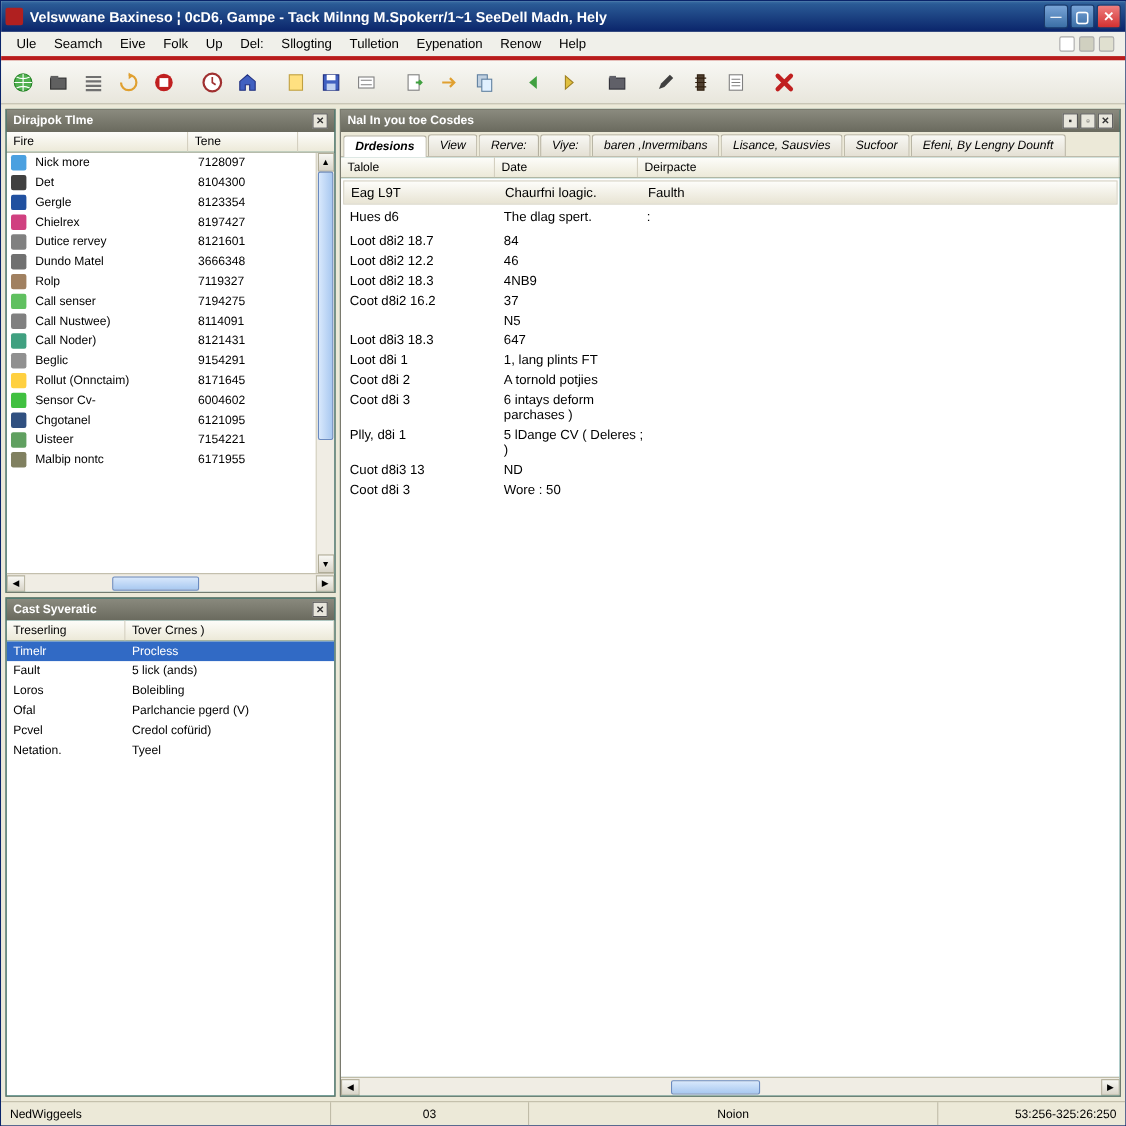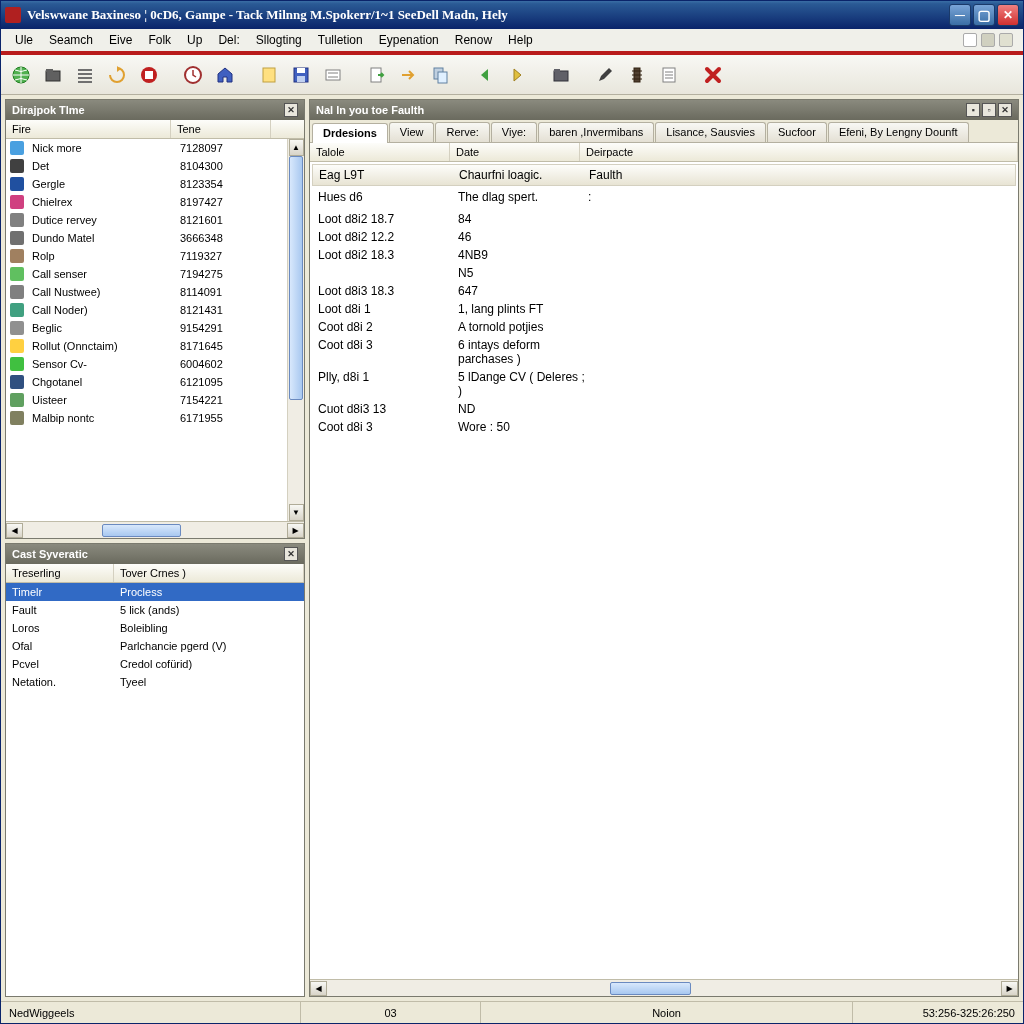--- a/index.html
+++ b/index.html
@@ -1,19 +1,19 @@
 <!DOCTYPE html>
 <html><head>
 <meta charset="utf-8">
 <style>
 * { box-sizing: border-box; margin: 0; padding: 0; }
 body { font-family: Tahoma, Arial, sans-serif; font-size: 11px; background: #ece9d8; width: 1024px; height: 1024px; overflow: hidden; display: flex; flex-direction: column; border: 1px solid #0a246a; }
 .titlebar { background: linear-gradient(to bottom, #3a6ea5 0%, #2a5a95 10%, #0a246a 100%); height: 28px; display: flex; align-items: center; padding: 0 4px; color: white; font-size: 13px; font-weight: bold; }
 .titlebar .app-icon { width: 16px; height: 16px; background: #b02020; margin-right: 6px; border-radius: 2px; position: relative; }
-.titlebar .title { flex: 1; white-space: nowrap; overflow: hidden; font-family: Liberation Serif, serif; }
+.titlebar .title { flex: 1; white-space: nowrap; overflow: hidden; }
 .winbtns { display: flex; gap: 2px; }
 .winbtn { width: 22px; height: 22px; border: 1px solid #1a3a6a; border-radius: 3px; display: flex; align-items: center; justify-content: center; font-weight: bold; font-family: Arial; cursor: pointer; }
 .winbtn.min, .winbtn.max { background: linear-gradient(to bottom, #7aa5d8, #3a6ea5); color: white; font-size: 14px; }
 .winbtn.close { background: linear-gradient(to bottom, #f08080, #d03030); color: white; font-size: 12px; }
 .menubar { background: #f0f0ea; height: 26px; display: flex; align-items: center; padding: 0 6px; border-bottom: 4px solid #b91c1c; font-size: 12px; }
 .menubar .menu-item { padding: 3px 8px; cursor: pointer; }
 .menubar .spacer { flex: 1; }
 .menubar .right-icons { display: flex; gap: 4px; align-items: center; padding-right: 4px; }
 .right-icon { width: 14px; height: 14px; border: 1px solid #aaa; border-radius: 2px; }
 .toolbar { background: linear-gradient(to bottom, #f8f8f4, #e8e6dc); height: 40px; display: flex; align-items: center; padding: 0 6px; border-bottom: 1px solid #b4b0a0; gap: 4px; }
@@ -34,21 +34,21 @@
 .tr.selected { background: #316ac5; color: white; }
 .td { padding: 1px 6px; white-space: nowrap; overflow: hidden; }
 .row-icon { width: 14px; height: 14px; margin-left: 4px; margin-right: 2px; flex-shrink: 0; border-radius: 2px; }
 .scroll-x { height: 17px; background: #f0ede4; border-top: 1px solid #c0bca8; position: relative; display: flex; align-items: center; }
 .scroll-x .sb-btn { width: 17px; height: 15px; background: linear-gradient(to bottom,#f8f8f4,#d8d4c8); border: 1px solid #b0ac98; display:flex; align-items:center; justify-content:center; font-size:8px; }
 .scroll-x .sb-track { flex: 1; height: 15px; background: #f0ede4; position: relative; }
 .scroll-x .sb-thumb { position: absolute; height: 13px; top: 1px; background: linear-gradient(to bottom, #d8e8fc, #a8c8f0); border: 1px solid #6a8ac0; border-radius: 2px; }
 .panel-upper { height: 440px; }
 .panel-lower { flex: 1; }
 .tabs { display: flex; background: #ece9d8; padding: 2px 2px 0 2px; border-bottom: 1px solid #b4b0a0; gap: 1px; flex-wrap: nowrap; }
-.tab { padding: 3px 10px 4px 10px; background: linear-gradient(to bottom,#f8f8f4,#e4e0d4); border: 1px solid #b4b0a0; border-bottom: none; border-radius: 3px 3px 0 0; cursor: pointer; font-size: 11px; white-space: nowrap; }
+.tab { padding: 3px 10px 4px 10px; background: linear-gradient(to bottom,#f8f8f4,#e4e0d4); border: 1px solid #b4b0a0; border-bottom: none; border-radius: 3px 3px 0 0; cursor: pointer; font-size: 11px; white-space: nowrap; font-style: italic; }
 .tab.active { background: white; font-weight: bold; position: relative; top: 1px; }
 .detail-head { display: flex; background: linear-gradient(to bottom, #fdfdfa, #ece9d8); border-bottom: 1px solid #c0bca8; }
 .detail-body { flex: 1; overflow: auto; background: white; padding: 4px 8px; }
 .detail-row { display: flex; padding: 2px 0; font-size: 12px; }
 .detail-row.hdr { background: linear-gradient(to bottom,#fdfdfa,#e8e4d4); border: 1px solid #d4d0c0; margin: -2px -6px 2px -6px; padding: 3px 6px; }
 .dc1 { width: 140px; }
 .dc2 { width: 130px; }
 .dc3 { flex: 1; }
 .statusbar { height: 22px; background: #ece9d8; border-top: 1px solid #c0bca8; display: flex; align-items: center; font-size: 11px; }
 .statusbar .cell { padding: 0 8px; border-right: 1px solid #c0bca8; height: 100%; display: flex; align-items: center; }
@@ -363,21 +363,21 @@
             <div class="td tdb1">Netation.</div>
             <div class="td tdb2">Tyeel</div>
           </div>
         </div>
     </div>
   </div>
 
   <div class="right-col">
     <div class="panel" style="flex:1">
       <div class="panel-header">
-        <span class="ph-title">Nal In you toe Faulth</span>
+        <span class="ph-title">Nal In you toe Cosdes</span>
         <span class="ph-btn">▪</span>
         <span class="ph-btn">▫</span>
         <span class="ph-btn">✕</span>
       </div>
       <div class="tabs" id="tabs">
           <div class="tab active">Drdesions</div>
           <div class="tab">View</div>
           <div class="tab">Rerve:</div>
           <div class="tab">Viye:</div>
           <div class="tab">baren ,Invermibans</div>
@@ -415,20 +415,25 @@
             <div class="dc1">Loot d8i2 12.2</div>
             <div class="dc2">46</div>
             <div class="dc3"></div>
           </div>
           <div class="detail-row">
             <div class="dc1">Loot d8i2 18.3</div>
             <div class="dc2">4NB9</div>
             <div class="dc3"></div>
           </div>
           <div class="detail-row">
+            <div class="dc1">Coot d8i2 16.2</div>
+            <div class="dc2">37</div>
+            <div class="dc3"></div>
+          </div>
+          <div class="detail-row">
             <div class="dc1"></div>
             <div class="dc2">N5</div>
             <div class="dc3"></div>
           </div>
           <div class="detail-row">
             <div class="dc1">Loot d8i3 18.3</div>
             <div class="dc2">647</div>
             <div class="dc3"></div>
           </div>
           <div class="detail-row">

